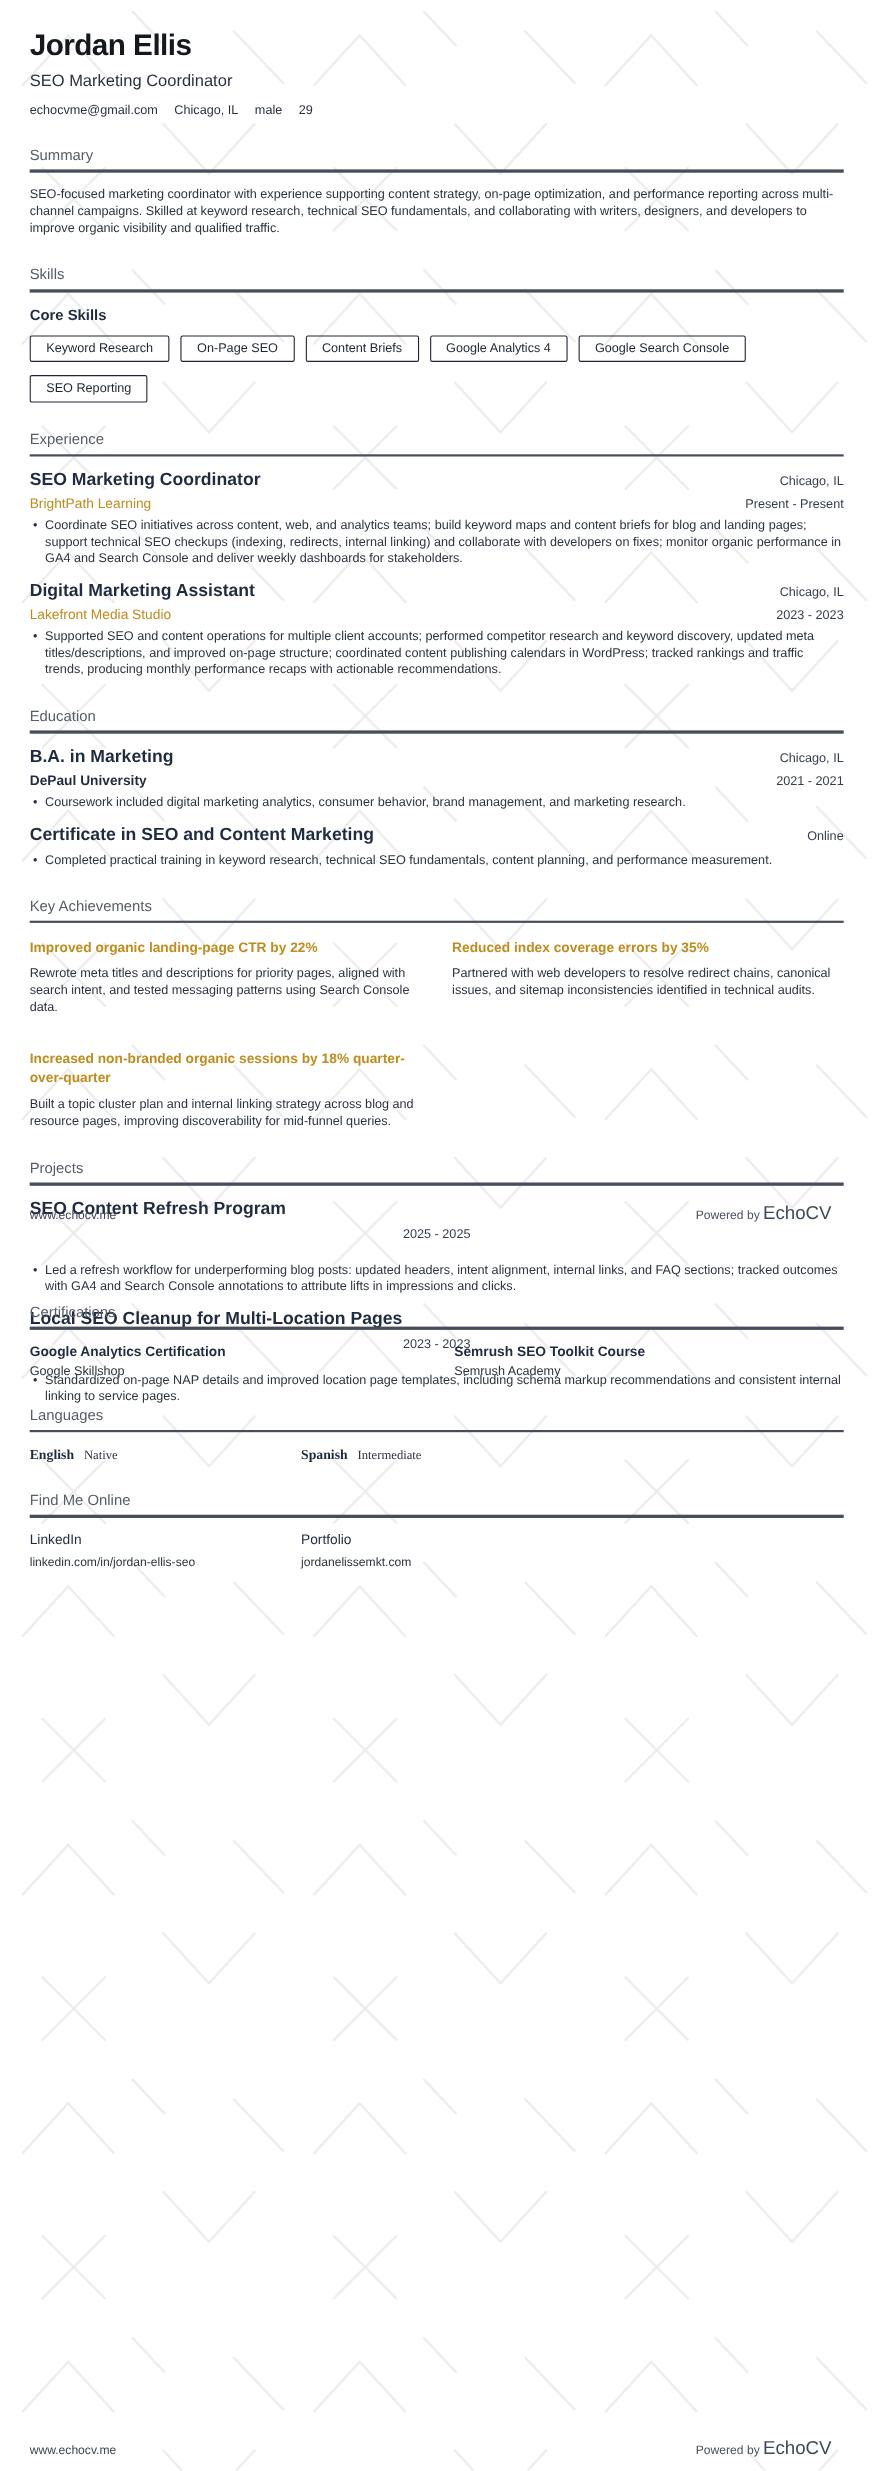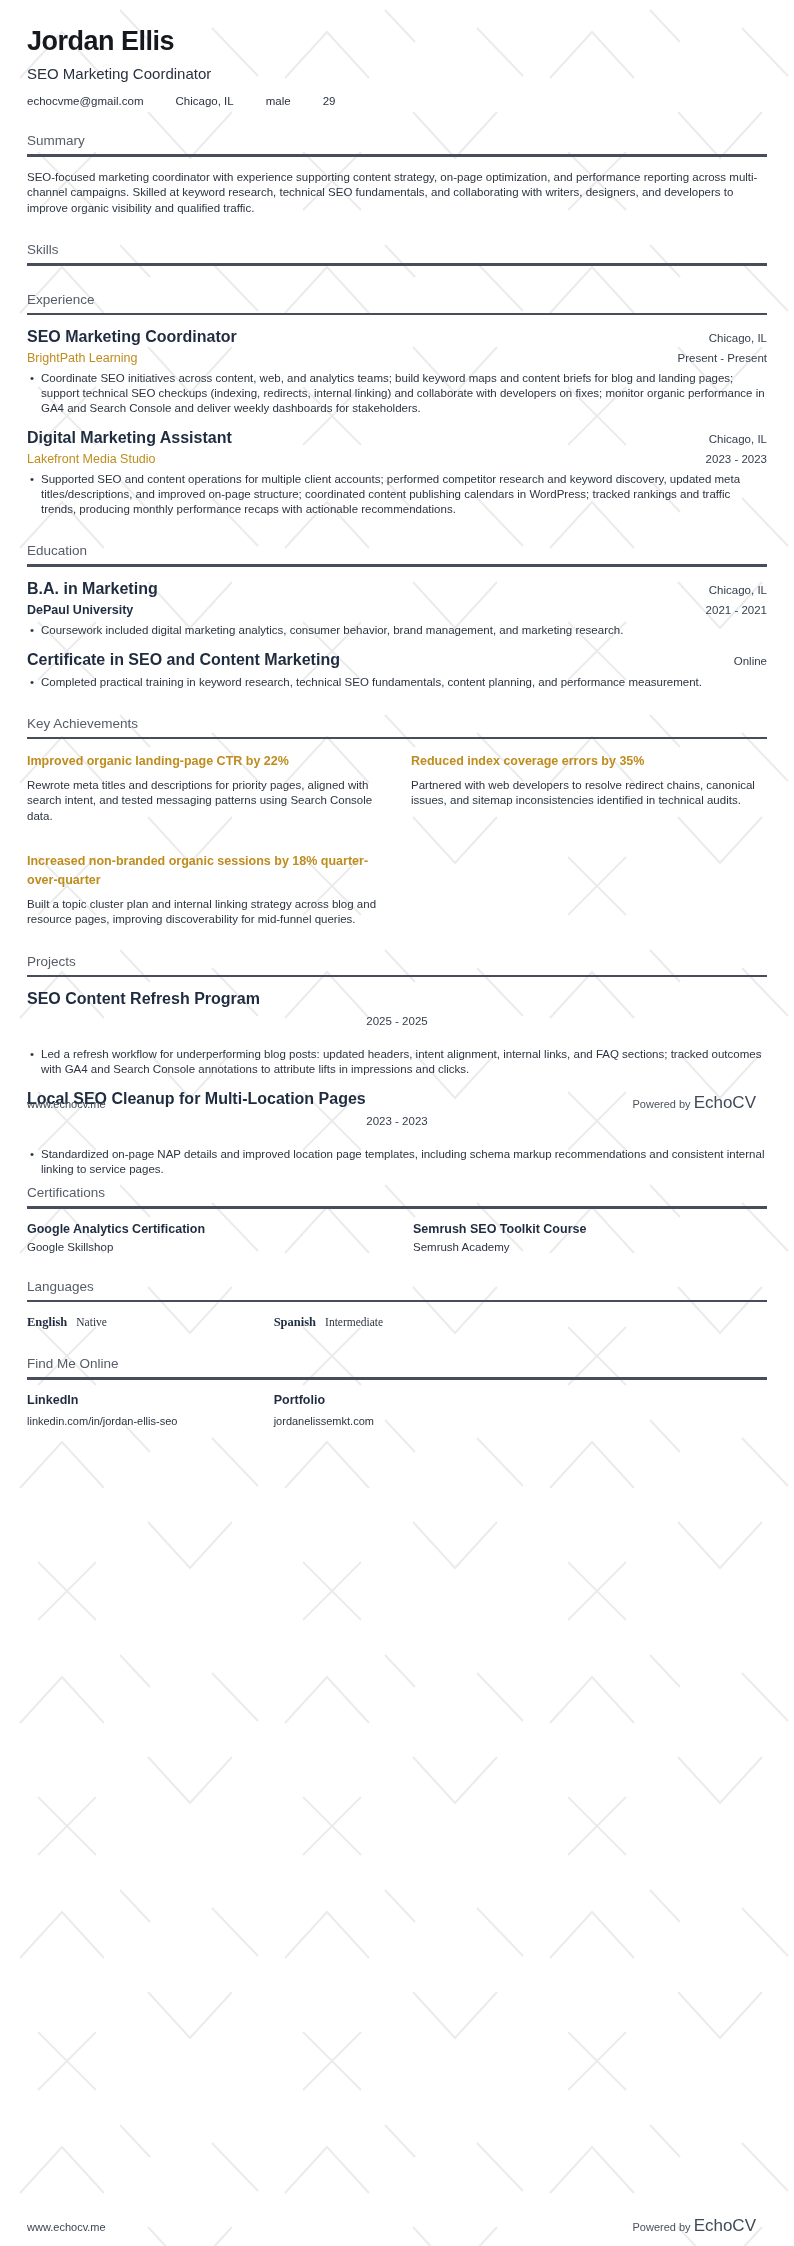--- a/index.html
+++ b/index.html
@@ -10,21 +10,21 @@
     width:794px; height:2246px; overflow:hidden;
   }
   #bg-pattern { position:absolute; top:0; left:0; z-index:0; }
   .page { position:relative; z-index:1; width:794px; height:1123px; padding:16px 27px; }
   .page-1 { padding-top:26px; }
   .page-2 { padding-top:62px; }
 
   
   .name { font-size:27px; font-weight:700; color:#15181d; letter-spacing:-0.5px; }
   .role { font-size:15px; color:#2a3240; margin-top:8px; }
-  .contact { display:flex; gap:32px; margin-top:13px; font-size:11.5px; color:#2a3240; }
+  .contact { display:flex; gap:15px; margin-top:13px; font-size:11.5px; color:#2a3240; }
 
   
   .section { margin-top:0; }
   .sec-head { font-size:13.5px; color:#565d68; margin-top:26px; }
   .sec-rule { height:2.5px; background:#474e59; margin-top:6px; border:none; }
   .sec-body { margin-top:13px; }
 
   .summary-text { font-size:11.5px; line-height:15.5px; color:#2c3440; max-width:740px; }
 
   .group-title { font-size:13.5px; font-weight:700; color:#1f2b3f; }
@@ -55,21 +55,21 @@
   .cert-grid { display:grid; grid-template-columns:1fr 1fr; column-gap:32px; }
   .cert-name { font-size:12.5px; font-weight:700; color:#1f2b3f; }
   .cert-issuer { font-size:11.5px; color:#2c3440; margin-top:5px; }
 
   .lang-grid { display:grid; grid-template-columns:repeat(3,1fr);font-family:Liberation Serif, serif; }
   .lang-item { display:flex; align-items:baseline; gap:9px; }
   .lang-name { font-size:12.5px; font-weight:700; color:#1f2b3f; }
   .lang-level { font-size:11.5px; color:#2c3440; }
 
   .links-grid { display:grid; grid-template-columns:repeat(3,1fr); }
-  .link-label { font-size:12.5px; font-weight:700; color:#1f2b3f; }
+  .link-label { font-size:12.5px; font-weight:400; color:#1f2b3f; }
   .link-url { font-size:11px; color:#2c3440; margin-top:8px; }
 
   .footer {
     position:absolute; left:27px; right:38px; bottom:10px;
     display:flex; justify-content:space-between; align-items:baseline;
   }
   .footer-site { font-size:11px; color:#3c4552; }
   .powered { font-size:11px; color:#4a525e; }
   .brand { font-size:17px; color:#3f4a59; margin-left:3px; }
 </style>
@@ -106,20 +106,31 @@
     <div class="sec-head">Summary</div>
     <div class="sec-rule"></div>
     <div class="sec-body">
       <p class="summary-text">SEO-focused marketing coordinator with experience supporting content strategy, on-page optimization, and performance reporting across multi-channel campaigns. Skilled at keyword research, technical SEO fundamentals, and collaborating with writers, designers, and developers to improve organic visibility and qualified traffic.</p>
     </div>
   </div>
 
   <div class="section">
     <div class="sec-head">Skills</div>
     <div class="sec-rule"></div>
+    <div class="sec-body">
+      <div class="group-title">Core Skills</div>
+      <div class="chips">
+        <span class="chip">Keyword Research</span>
+        <span class="chip">On-Page SEO</span>
+        <span class="chip">Content Briefs</span>
+        <span class="chip">Google Analytics 4</span>
+        <span class="chip">Google Search Console</span>
+        <span class="chip">SEO Reporting</span>
+      </div>
+    </div>
   </div>
 
   <div class="section">
     <div class="sec-head">Experience</div>
     <div class="sec-rule"></div>
     <div class="sec-body">
       <div class="item">
         <div class="row">
           <span class="item-title">SEO Marketing Coordinator</span>
           <span class="meta">Chicago, IL</span>

